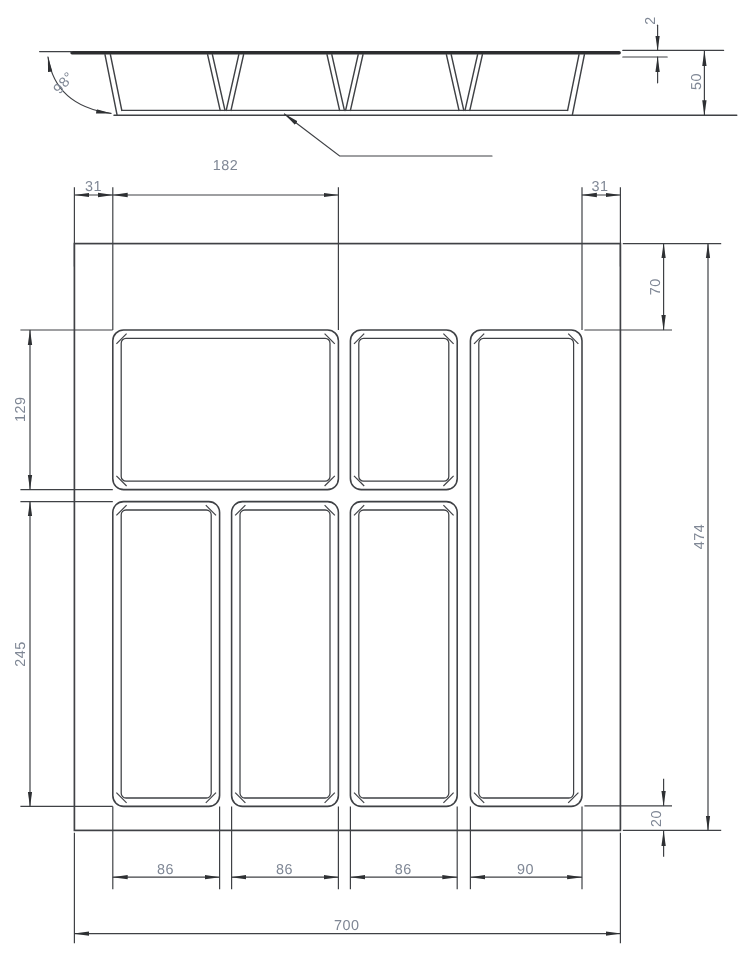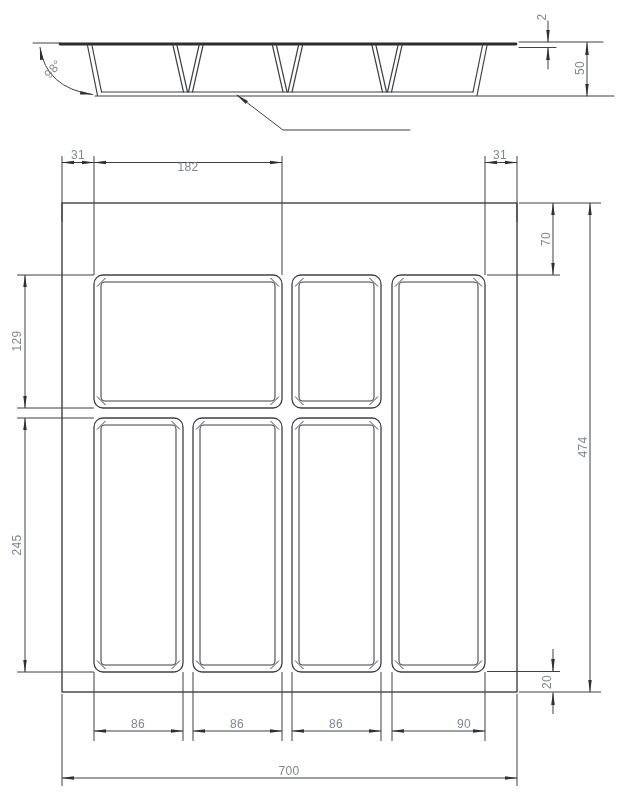--- a/index.html
+++ b/index.html
@@ -200,29 +200,29 @@
       <line x1="62" y1="778" x2="517" y2="778" marker-start="url(#arr)" marker-end="url(#arr)"></line>
     </g>
   </g>
 </svg>
 
 <span class="dim r50" style="left:53px;top:69px">98°</span>
 <span class="dim r90" style="left:542px;top:17px">2</span>
 <span class="dim r90" style="left:580px;top:68px">50</span>
 
 <span class="dim" style="left:78px;top:155px">31</span>
-<span class="dim" style="left:188px;top:167px">182</span>
+<span class="dim" style="left:188px;top:138px">182</span>
 <span class="dim" style="left:500px;top:155px">31</span>
 
 <span class="dim r90" style="left:17px;top:341px">129</span>
 <span class="dim r90" style="left:17px;top:545px">245</span>
 
 <span class="dim r90" style="left:546px;top:239px">70</span>
 <span class="dim r90" style="left:583px;top:447px">474</span>
 <span class="dim r90" style="left:547px;top:682px">20</span>
 
 <span class="dim" style="left:138px;top:724px">86</span>
 <span class="dim" style="left:237px;top:724px">86</span>
 <span class="dim" style="left:336px;top:724px">86</span>
-<span class="dim" style="left:464px;top:724px">90</span>
+<span class="dim" style="left:438px;top:724px">90</span>
 <span class="dim" style="left:289px;top:771px">700</span>
 
 </div>
 
 </body></html>

